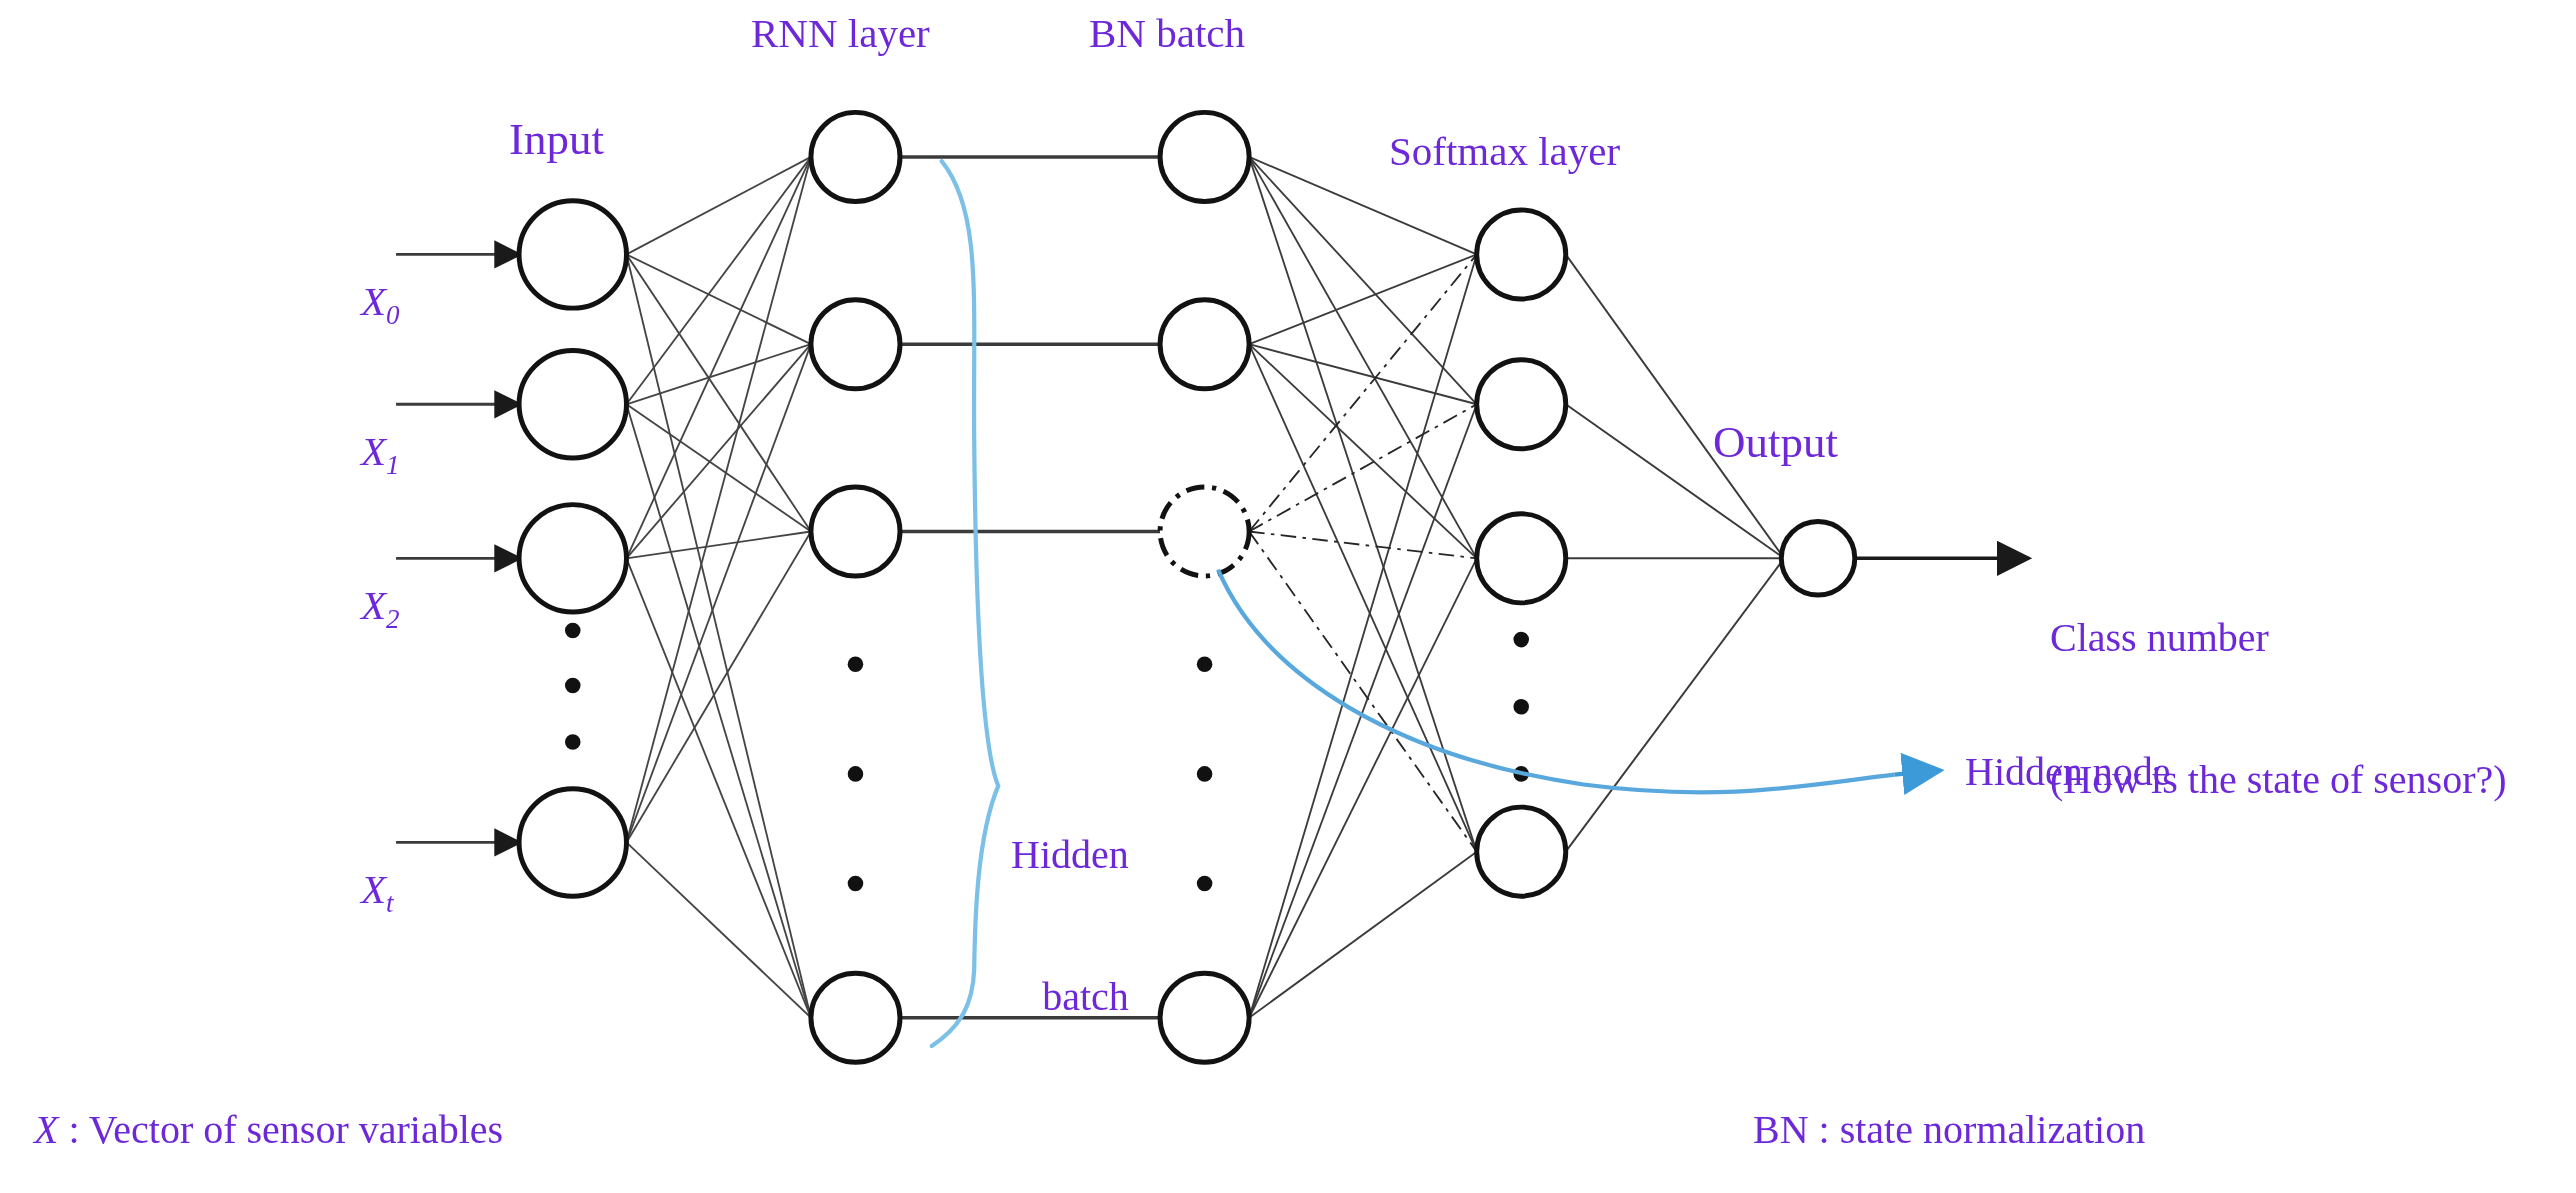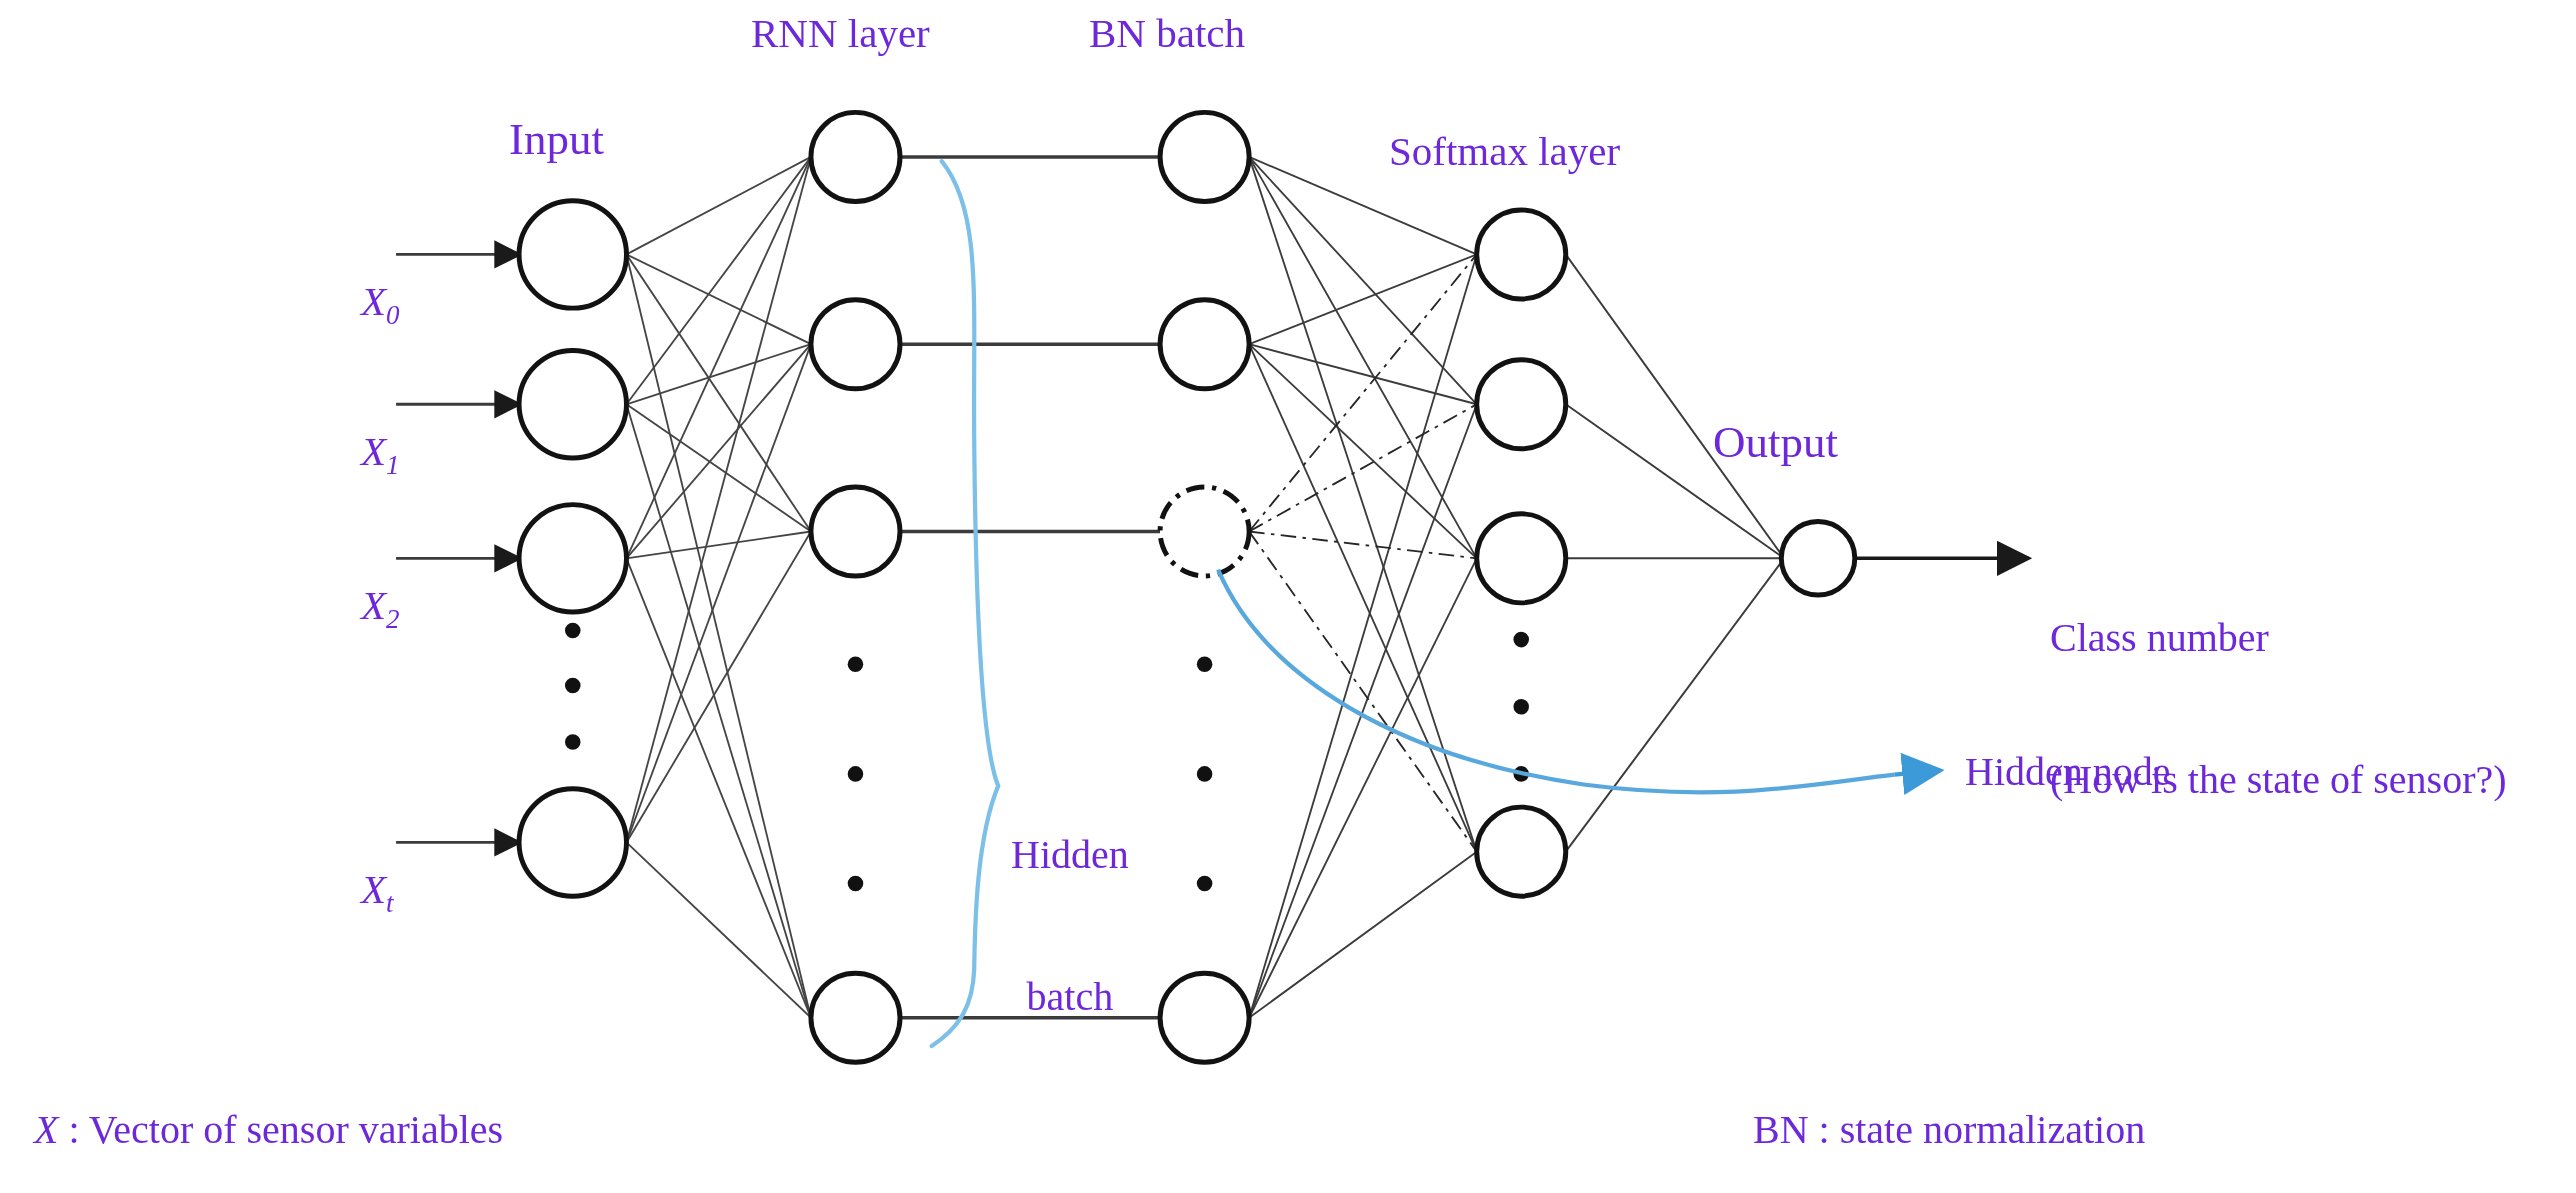--- a/index.html
+++ b/index.html
@@ -30,21 +30,21 @@
     color: #6d28d9;
     font-family: "Liberation Serif", "DejaVu Serif", serif;
   }
   .layer-title { font-size: 41px; }
   .io-title    { font-size: 45px; }
   .var-lbl     { font-size: 41px; font-style: italic; }
   .var-lbl sub { font-size: 27px; font-style: italic; }
   .note        { font-size: 40px; }
   .legend      { font-size: 40px; }
   .legend .it  { font-style: italic; }
-  .hidden-note { font-size: 40px; text-align: center; }
+  .hidden-note { font-size: 40px; text-align: right; }
   .dropout-note{ font-size: 40px; }
 </style>
 </head>
 <body>
 
 <div id="stage">
 
   <svg class="net" viewBox="0 0 3644 1688">
     <defs>
       <marker id="arrowBlack" markerWidth="12" markerHeight="12" refX="9" refY="5" orient="auto" markerUnits="strokeWidth">

